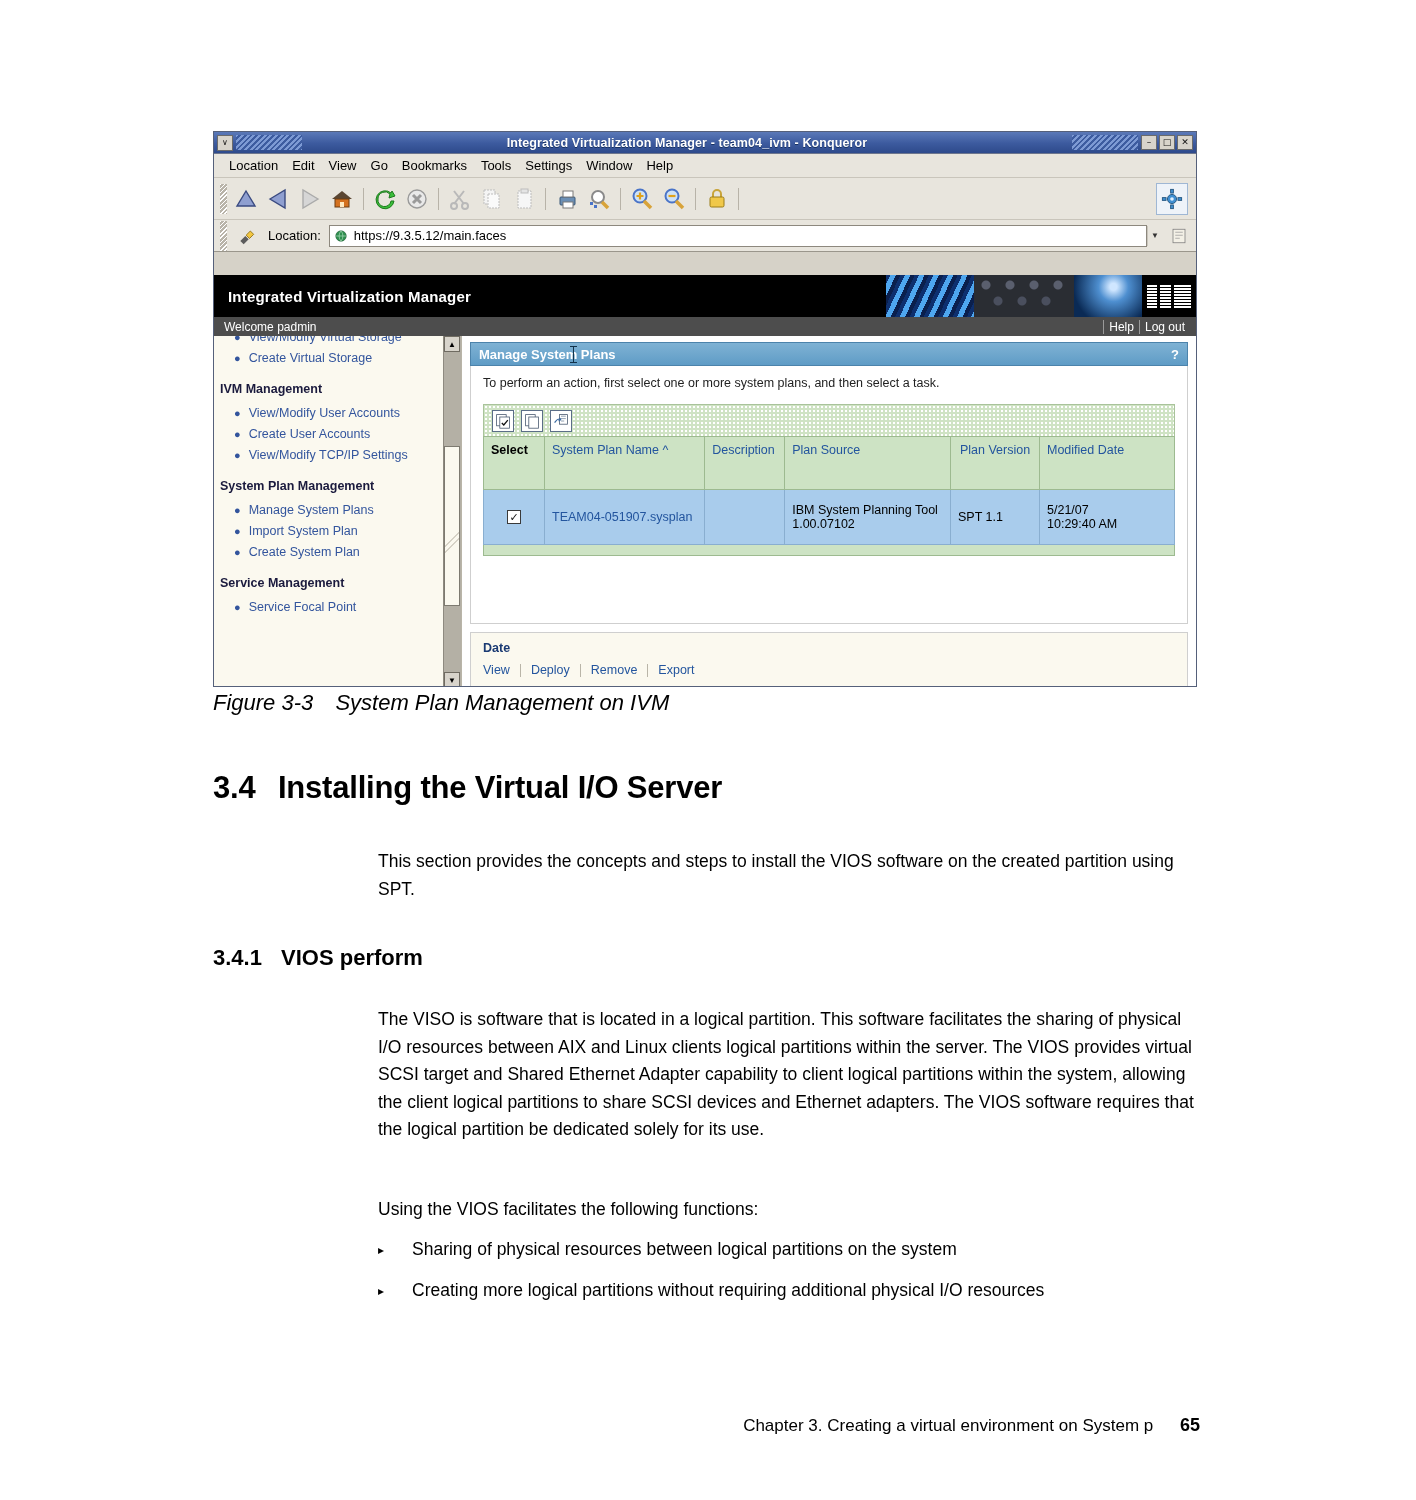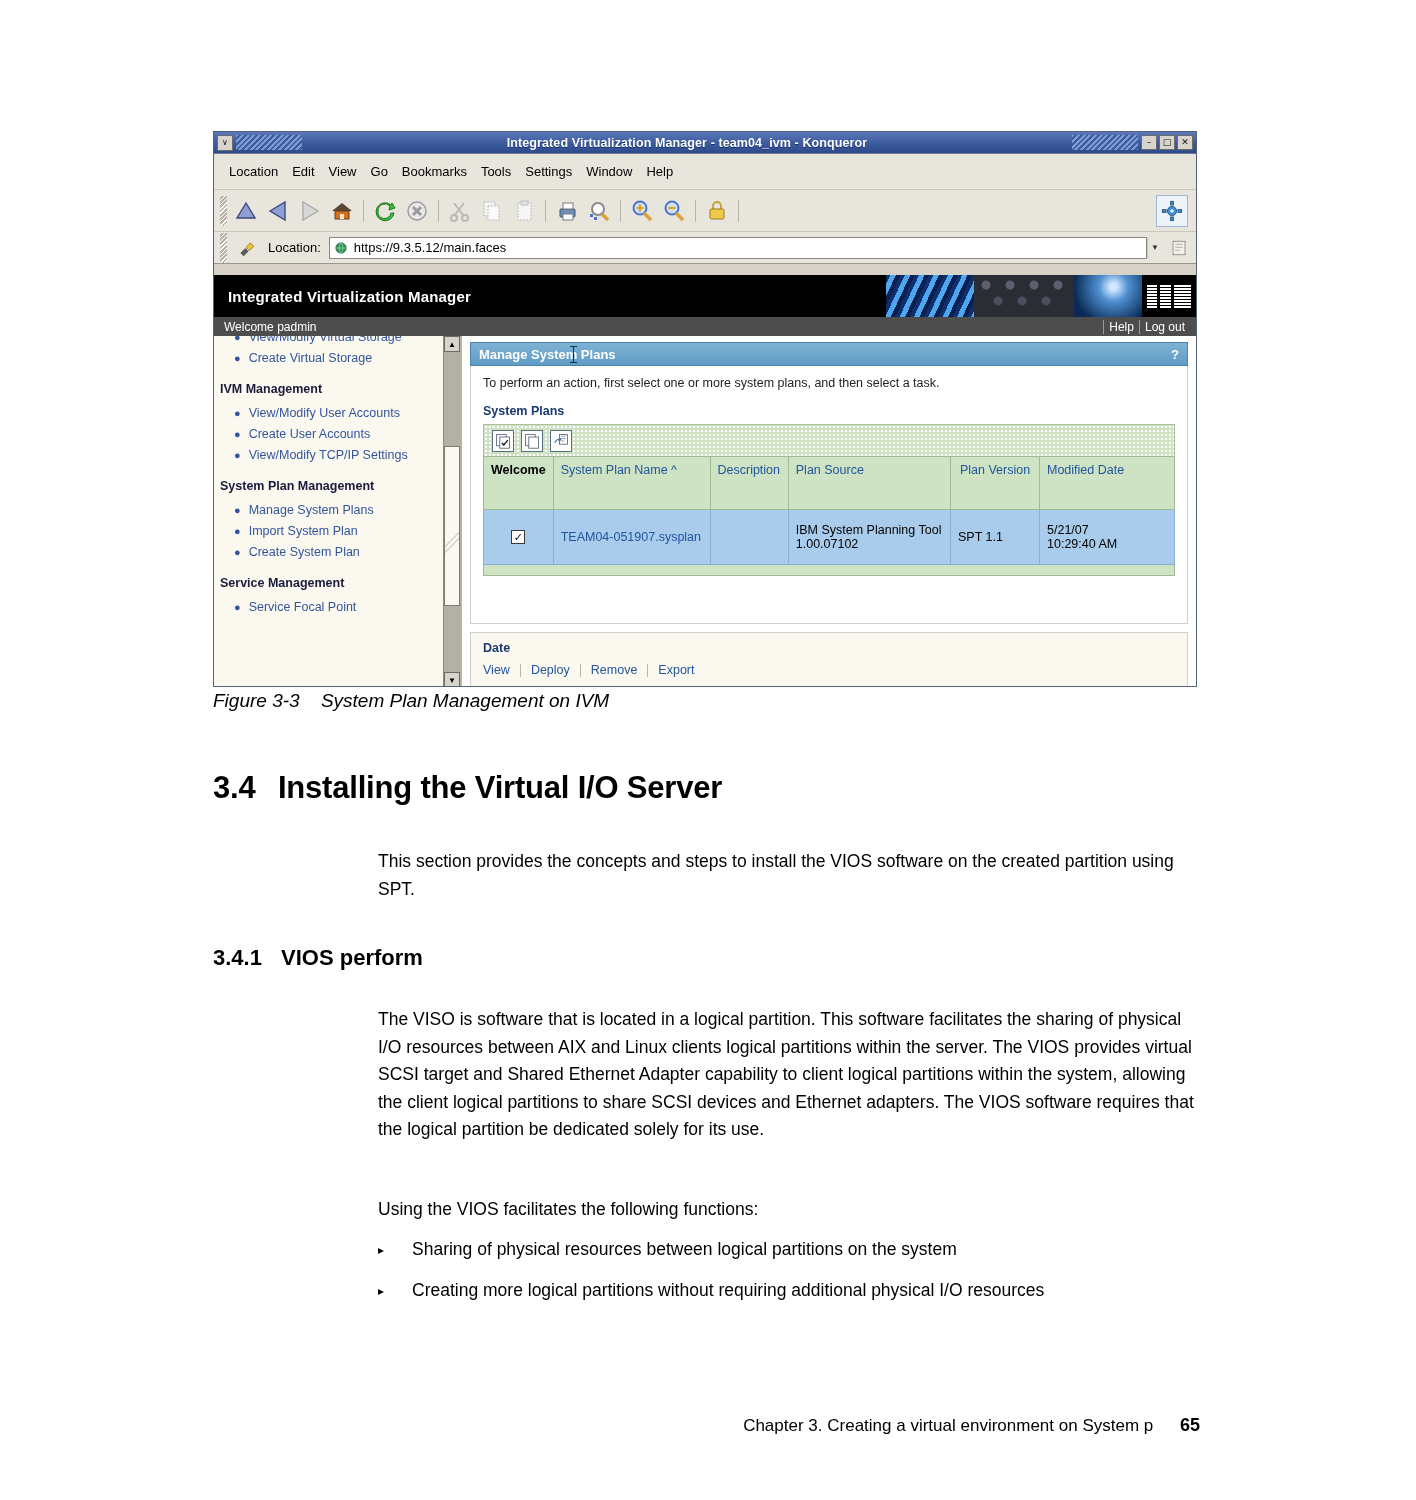--- a/index.html
+++ b/index.html
@@ -53,21 +53,21 @@
   .tb-stripes.r{margin-left:0;margin-right:3px;}
   .tb-btns{display:flex;gap:2px;}
   .tb-btn{
     width:16px;height:15px;background:#d8d4cb;border:1px solid #6b6b6b;
     box-sizing:border-box;display:flex;align-items:center;justify-content:center;
     font-size:9px;line-height:9px;color:#111;font-family:"DejaVu Sans",sans-serif;
   }
 
   
   .menubar{
-    height:36px;background:#e8e5dd;
+    height:24px;background:#e8e5dd;
     display:flex;align-items:center;gap:0px;
     padding-left:8px;box-sizing:border-box;
     border-bottom:1px solid #c9c5bb;
     font-size:13px;
   }
   .menubar .mi{padding:2px 7px;color:#000;white-space:nowrap;}
 
   
   .toolbar{
     height:42px;background:#e8e5dd;
@@ -193,21 +193,21 @@
   .tbl-foot{height:10px;background:#cde3c4;border:1px solid #9dba90;border-top:none;}
 
   .tasks-wrap{margin:8px 8px 0 8px;border:1px solid #cfcfcf;background:#fbf9ef;padding:8px 12px 10px 12px;box-sizing:border-box;}
   .tasks-title{font-size:12.5px;font-weight:bold;color:#1a3a73;margin-bottom:8px;}
   .tasks-links{display:flex;align-items:center;font-size:12.5px;}
   .tasks-links a{color:#23559e;text-decoration:none;padding:0 10px;}
   .tasks-links a:first-child{padding-left:0;}
   .tasks-links .vsep{width:1px;height:13px;background:#b9b5a8;}
 
   
-  .figcap{position:absolute;left:213px;top:690px;font-size:19px;font-style:italic;color:#000;}
+  .figcap{position:absolute;left:213px;top:690px;font-size:22px;font-style:italic;color:#000;}
   .figcap .num{margin-right:16px;}
   h2.sec{position:absolute;left:213px;top:770px;margin:0;font-size:31px;font-weight:bold;letter-spacing:-0.2px;}
   h2.sec .n{margin-right:14px;}
   .para{position:absolute;left:378px;width:822px;font-size:17.5px;line-height:27.5px;color:#000;}
   h3.sub{position:absolute;left:213px;margin:0;font-size:22px;font-weight:bold;}
   h3.sub .n{margin-right:13px;}
   .bullets{position:absolute;left:378px;width:822px;font-size:17.5px;line-height:27.5px;}
   .bl{display:flex;margin-bottom:13px;}
   .bl .mark{width:34px;flex:0 0 34px;color:#000;font-size:12px;line-height:28px;}
   .footer{position:absolute;left:0;right:0;top:1415px;text-align:right;padding-right:216px;font-size:17px;}
@@ -474,21 +474,20 @@
           <div class="mainpanel">
 
             <div class="panel-title">
               <span>Manage System Plans</span>
               <span class="caret"></span>
               <span>?</span>
             </div>
 
             <div class="panel-body">
               <div class="instr">To perform an action, first select one or more system plans, and then select a task.</div>
-              <div class="sec-title">System Plans</div>
 
               <div class="tbl-toolbar">
                 <div class="tbtn">
                   <svg width="16" height="16" viewBox="0 0 20 20">
                     <rect x="2" y="2" width="12" height="14" fill="#fff" stroke="#4a5a70"></rect>
                     <rect x="6" y="5" width="12" height="14" fill="#fff" stroke="#4a5a70"></rect>
                     <path d="M8.5 12.5 l2.5 2.5 l5 -6" fill="none" stroke="#111" stroke-width="1.6"></path>
                   </svg>
                 </div>
                 <div class="tbtn">
@@ -502,21 +501,21 @@
                     <rect x="8" y="2" width="10" height="12" fill="#fff" stroke="#4a5a70"></rect>
                     <path d="M10 4 h6 M10 7 h6 M10 10 h4" stroke="#7a8aa0"></path>
                     <path d="M2 12 q4 -6 8 -4 l-2 -2 m2 2 l-3 2" fill="none" stroke="#3a6aa0" stroke-width="1.5"></path>
                   </svg>
                 </div>
               </div>
 
               <table class="plans">
                 <thead>
                   <tr>
-                    <th class="sel">Welcome</th>
+                    <th class="sel">Select</th>
                     <th>System Plan Name ^</th>
                     <th>Description</th>
                     <th>Plan Source</th>
                     <th class="ctr" style="width:74px">Plan Version</th>
                     <th style="width:120px">Modified Date</th>
                   </tr>
                 </thead>
                 <tbody>
                   <tr>
                     <td class="sel">

